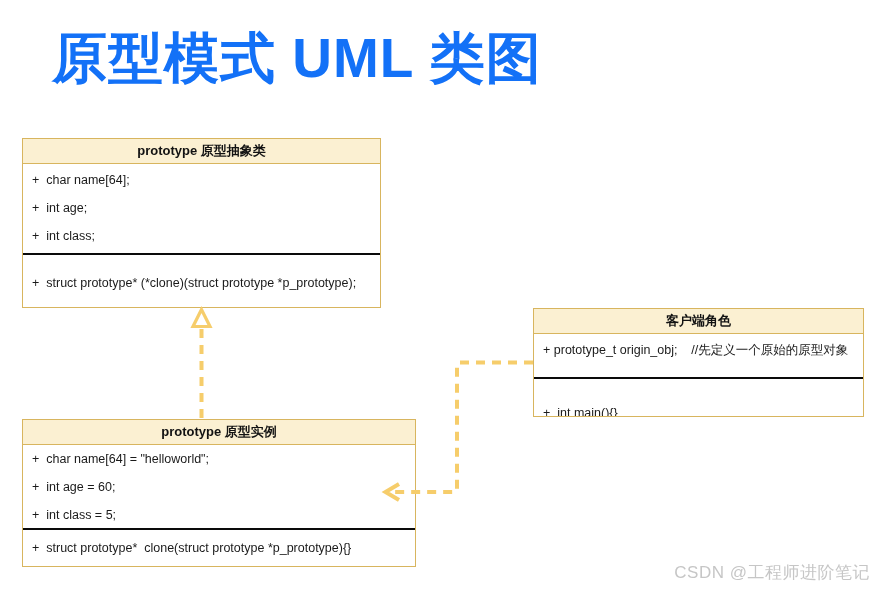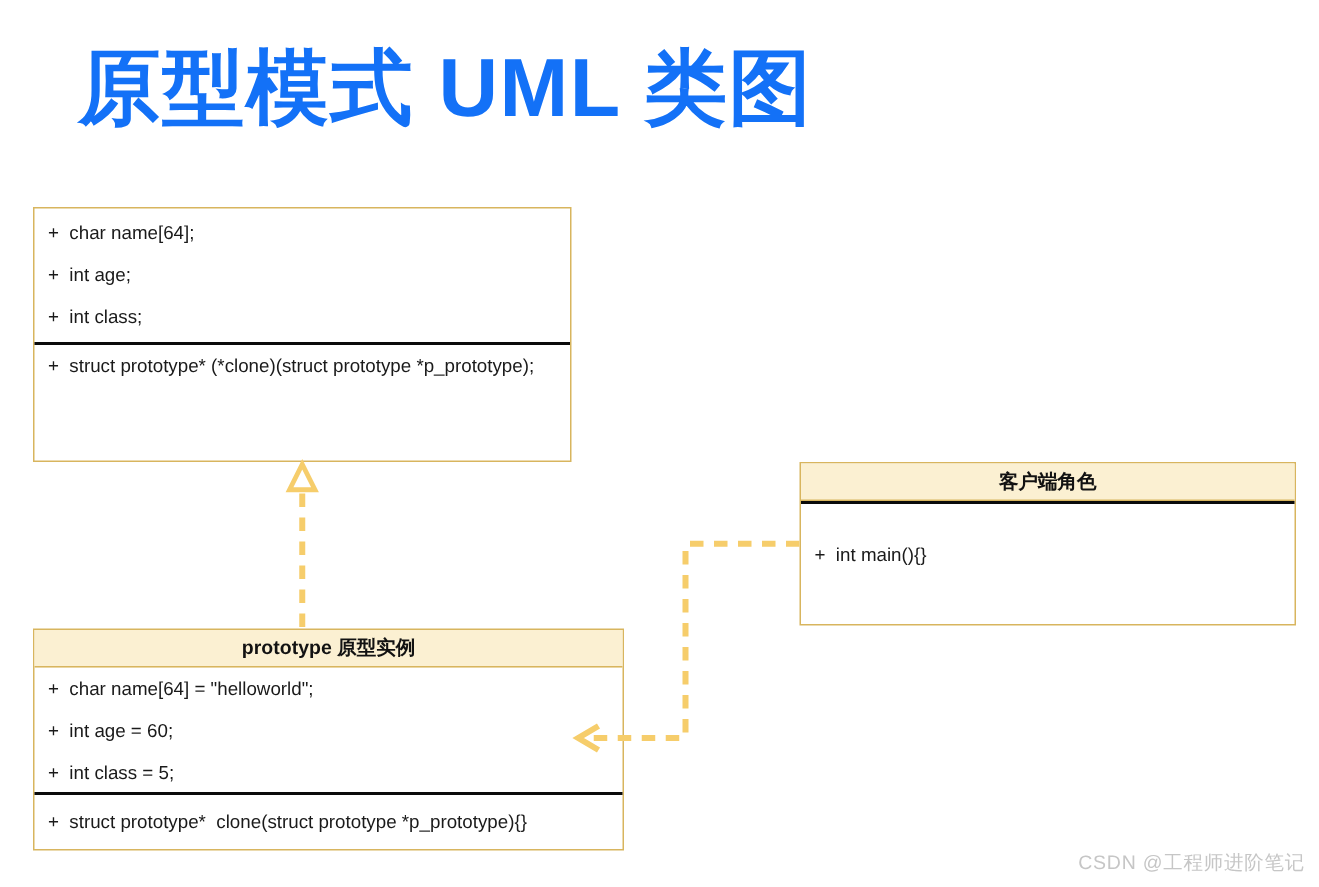--- a/index.html
+++ b/index.html
@@ -33,57 +33,61 @@
   .uml-attrs{box-sizing:border-box;overflow:hidden;}
   .uml-row{
     height:28px;display:flex;align-items:center;
     padding-left:9px;font-size:12.5px;white-space:pre;
   }
   .uml-sep{flex:0 0 2px;background:#0a0a0a;}
   .uml-methods{box-sizing:border-box;overflow:hidden;}
   
   .box-abstract{left:22px;top:138px;width:359px;height:170px;}
   .box-abstract .uml-attrs{flex:0 0 89px;padding-top:2px;}
-  .box-abstract .uml-methods{}
+  .box-abstract .uml-methods{padding-top:14px;}
   .box-client{left:533px;top:308px;width:331px;height:109px;}
   .box-client .uml-attrs{flex:0 0 43px;padding-top:2px;}
   .box-client .uml-methods{padding-top:20px;}
   .box-instance{left:22px;top:419px;width:394px;height:148px;}
   .box-instance .uml-attrs{flex:0 0 83px;padding-top:0px;}
   .box-instance .uml-methods{padding-top:4px;}
   .arrow-layer{
     position:absolute;left:0;top:0;width:879px;height:591px;
     pointer-events:none;
   }
   .watermark{
     position:absolute;right:9px;bottom:7px;
-    font-size:13px;color:#c6c6c6;letter-spacing:0.5px;
+    font-size:17px;color:#c6c6c6;letter-spacing:0.5px;
   }
 </style>
 </head>
 <body>
 
 <div class="canvas">
 
   <div class="page-title">原型模式 UML 类图</div>
 
   <div class="uml-box box-abstract">
+    <div class="uml-header">prototype 原型抽象类</div>
     <div class="uml-attrs">
       <div class="uml-row">+  char name[64];</div>
       <div class="uml-row">+  int age;</div>
       <div class="uml-row">+  int class;</div>
     </div>
     <div class="uml-sep"></div>
     <div class="uml-methods">
       <div class="uml-row">+  struct prototype* (*clone)(struct prototype *p_prototype);</div>
     </div>
   </div>
 
   <div class="uml-box box-client">
     <div class="uml-header">客户端角色</div>
+    <div class="uml-attrs">
+      <div class="uml-row">+ prototype_t origin_obj;    //先定义一个原始的原型对象</div>
+    </div>
     <div class="uml-sep"></div>
     <div class="uml-methods">
       <div class="uml-row">+  int main(){}</div>
     </div>
   </div>
 
   <div class="uml-box box-instance">
     <div class="uml-header">prototype 原型实例</div>
     <div class="uml-attrs">
       <div class="uml-row">+  char name[64] = "helloworld";</div>

